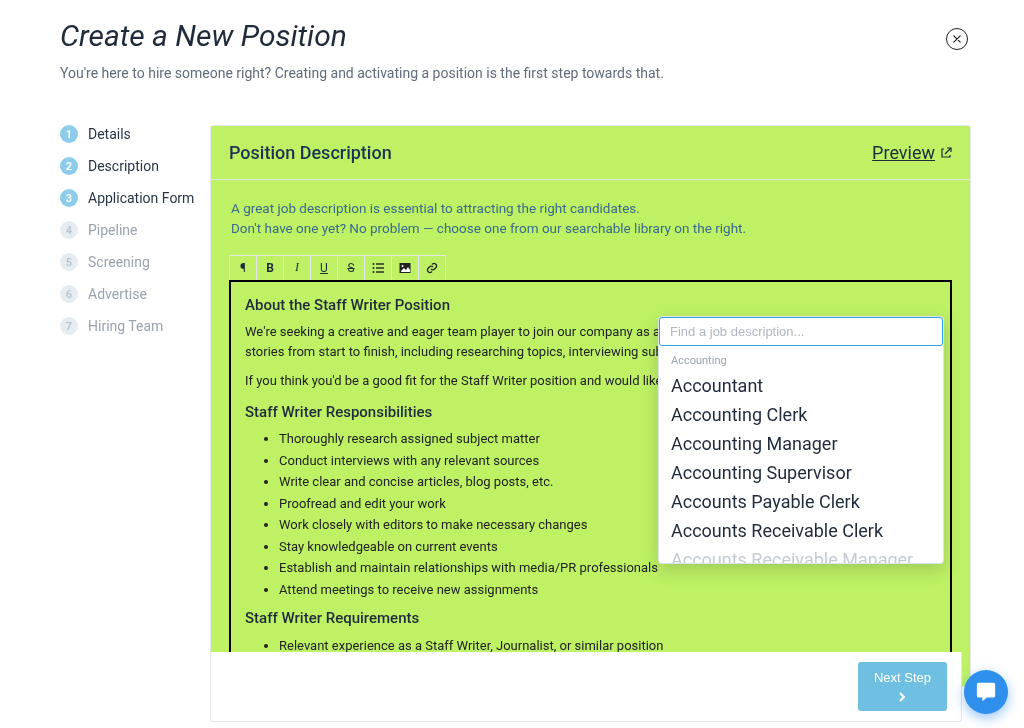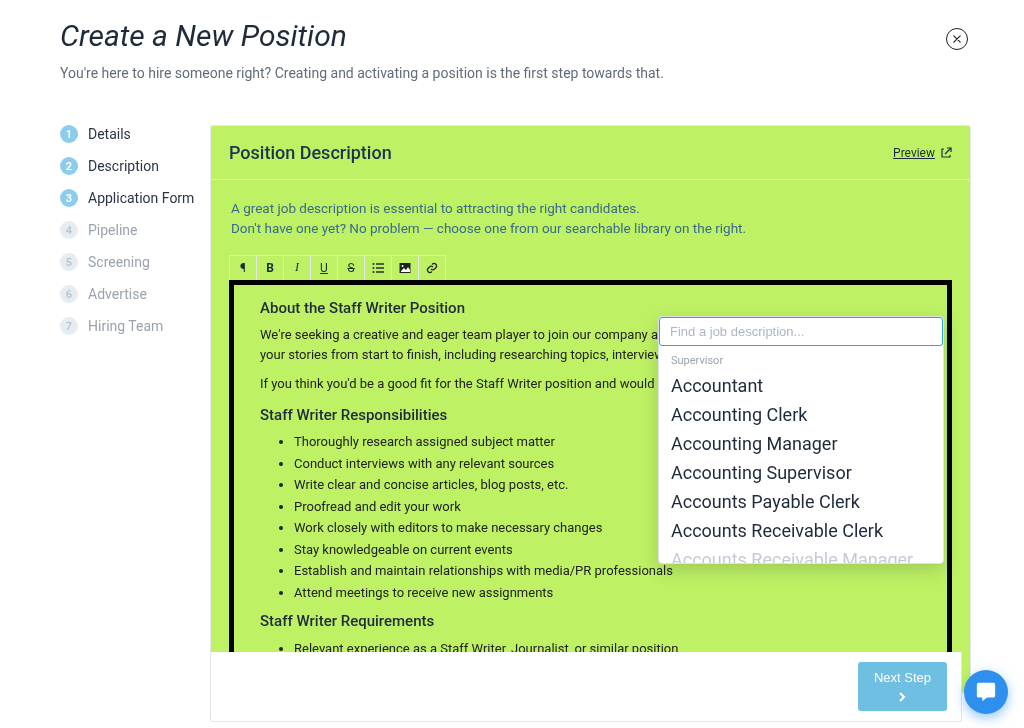--- a/index.html
+++ b/index.html
@@ -97,21 +97,21 @@
     padding: 16px 18px;
     border-bottom: 1px solid #e3e6ea;
   }
   .panel-head h2 {
     margin: 0;
     font-size: 18px;
     font-weight: 500;
     color: #1c3353;
   }
   .preview-link {
-    font-size: 12px;
+    font-size: 18px;
     color: #1c2d3a;
     text-decoration: underline;
     display: flex;
     align-items: center;
     gap: 5px;
     cursor: pointer;
   }
   .preview-link svg { width: 12px; height: 12px; stroke:#1c2d3a; }
   .panel-body {
     position: relative;
@@ -137,23 +137,23 @@
     border-right: 1px solid #e3e6ea;
     display: flex;
     align-items: center;
     justify-content: center;
     cursor: pointer;
     color: #1f2a3a;
   }
   .toolbtn:last-child { border-right: none; }
   .toolbtn svg { width: 12px; height: 12px; }
   .editor {
-    border: 5px solid #000000;
+    border: 2px solid #000000;
     border-radius: 0 0 2px 2px;
-    padding: 12px 26px;
+    padding: 12px 14px;
     height: 360px;
     overflow: hidden;
     font-size: 13px;
     line-height: 1.5;
     color: #222;
   }
   .editor h3 {
     margin: 0 0 6px 0;
     font-size: 15px;
     font-weight: 500;
@@ -386,21 +386,21 @@
 
       </div>
     </div>
   </div>
 
   <div class="dropdown-layer">
     <div class="dropdown">
       <div class="search-wrap">
         <input type="text" placeholder="Find a job description..." style="">
       </div>
-      <div class="dd-group">Supervisor</div>
+      <div class="dd-group">Accounting</div>
       <div id="dd-items">
           <div class="dd-item">Accountant</div>
           <div class="dd-item">Accounting Clerk</div>
           <div class="dd-item">Accounting Manager</div>
           <div class="dd-item">Accounting Supervisor</div>
           <div class="dd-item">Accounts Payable Clerk</div>
           <div class="dd-item">Accounts Receivable Clerk</div>
           <div class="dd-item fade">Accounts Receivable Manager</div>
         </div>
     </div>

